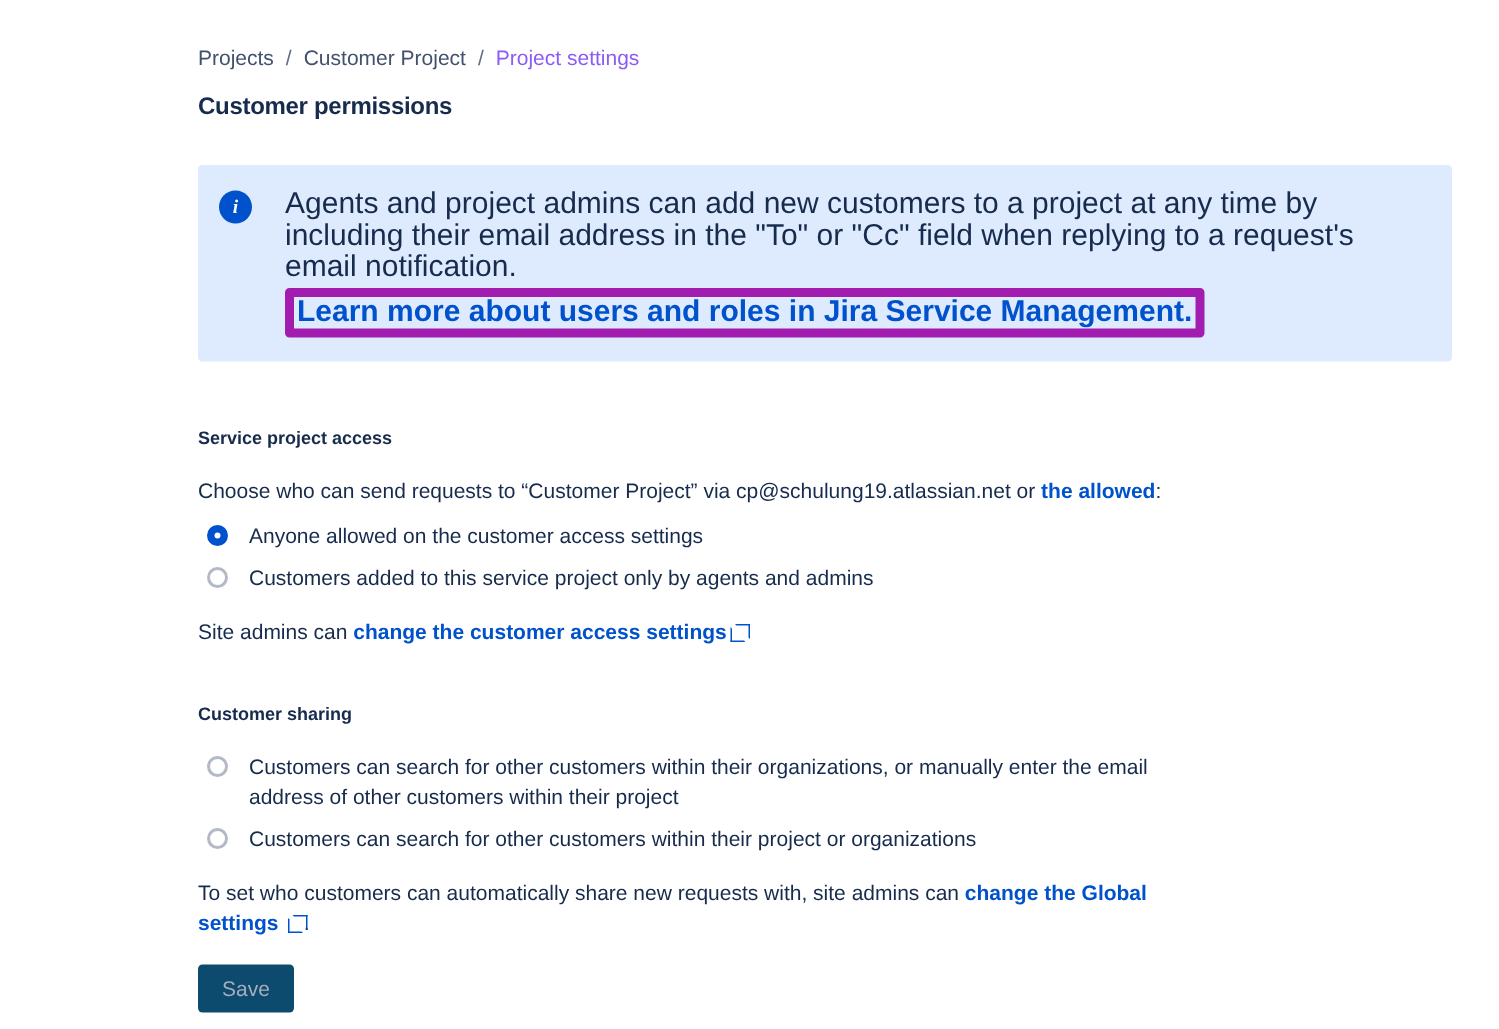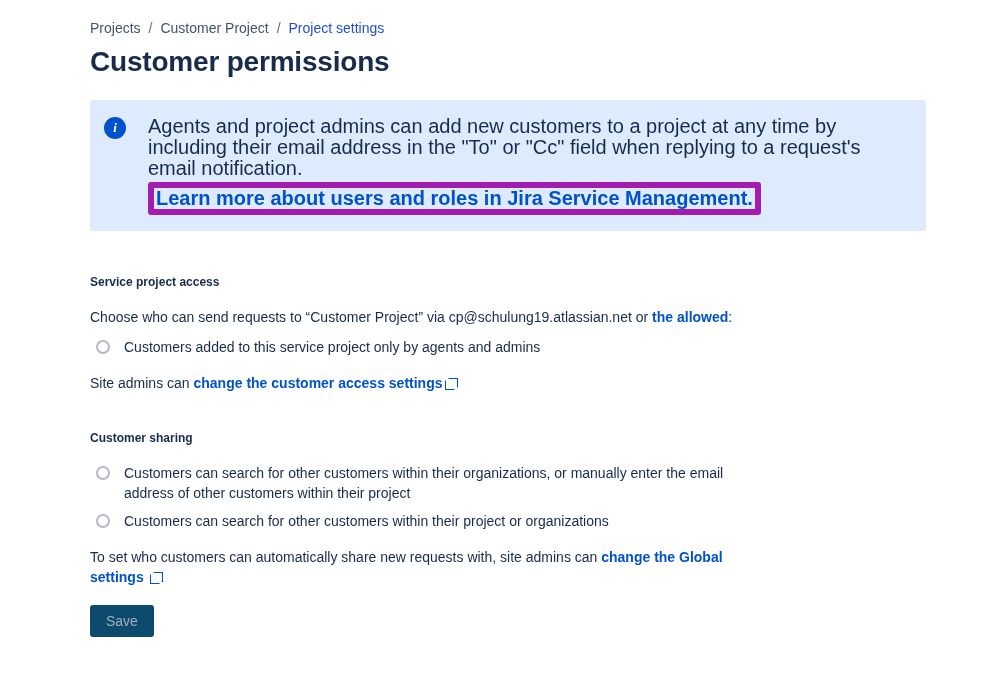--- a/index.html
+++ b/index.html
@@ -10,21 +10,22 @@
     height: 686px;
     background: #ffffff;
     font-family: "Liberation Sans", sans-serif;
     color: #172b4d;
     overflow: hidden;
   }
   .page {
     width: 858px;
     height: 686px;
     position: relative;
-    padding: 6px;
+    padding: 16px;
+    margin-left: 32px;
   }
   .content {
     padding: 12px 84px 0 84px;
   }
 
   
   .breadcrumb {
     display: flex;
     align-items: center;
     font-size: 14px;
@@ -34,25 +35,25 @@
   }
   .breadcrumb a {
     color: #42526e;
     text-decoration: none;
     cursor: pointer;
   }
   .breadcrumb .sep {
     margin: 0 8px;
     color: #5e6c84;
   }
-  .breadcrumb .current { color: #1d4ed8; }
+  .breadcrumb .current { color: #8b5cf6; }
 
   
   .page-title {
-    font-size: 28px;
+    font-size: 16px;
     line-height: 28px;
     font-weight: 600;
     letter-spacing: -0.2px;
     color: #172b4d;
     margin: 0 0 24px 0;
   }
 
   
   .info-banner {
     background: #deebff;
@@ -233,20 +234,24 @@
 
     <div class="section">
       <h2 class="section-title">Service project access</h2>
 
       <p class="desc">
         <span>Choose who can send requests to “Customer Project” via cp@schulung19.atlassian.net or </span><a class="link" href="#">the allowed</a><span>:</span>
       </p>
 
       <div class="radio-group">
         <div class="radio-row">
+          <span class="radio checked"></span>
+          <span class="radio-label">Anyone allowed on the customer access settings</span>
+        </div>
+        <div class="radio-row">
           <span class="radio"></span>
           <span class="radio-label">Customers added to this service project only by agents and admins</span>
         </div>
       </div>
 
       <p class="note">
         <span>Site admins can </span><a class="link" href="#"><span>change the customer access settings</span><span class="ext-icon"></span></a>
       </p>
     </div>
 

